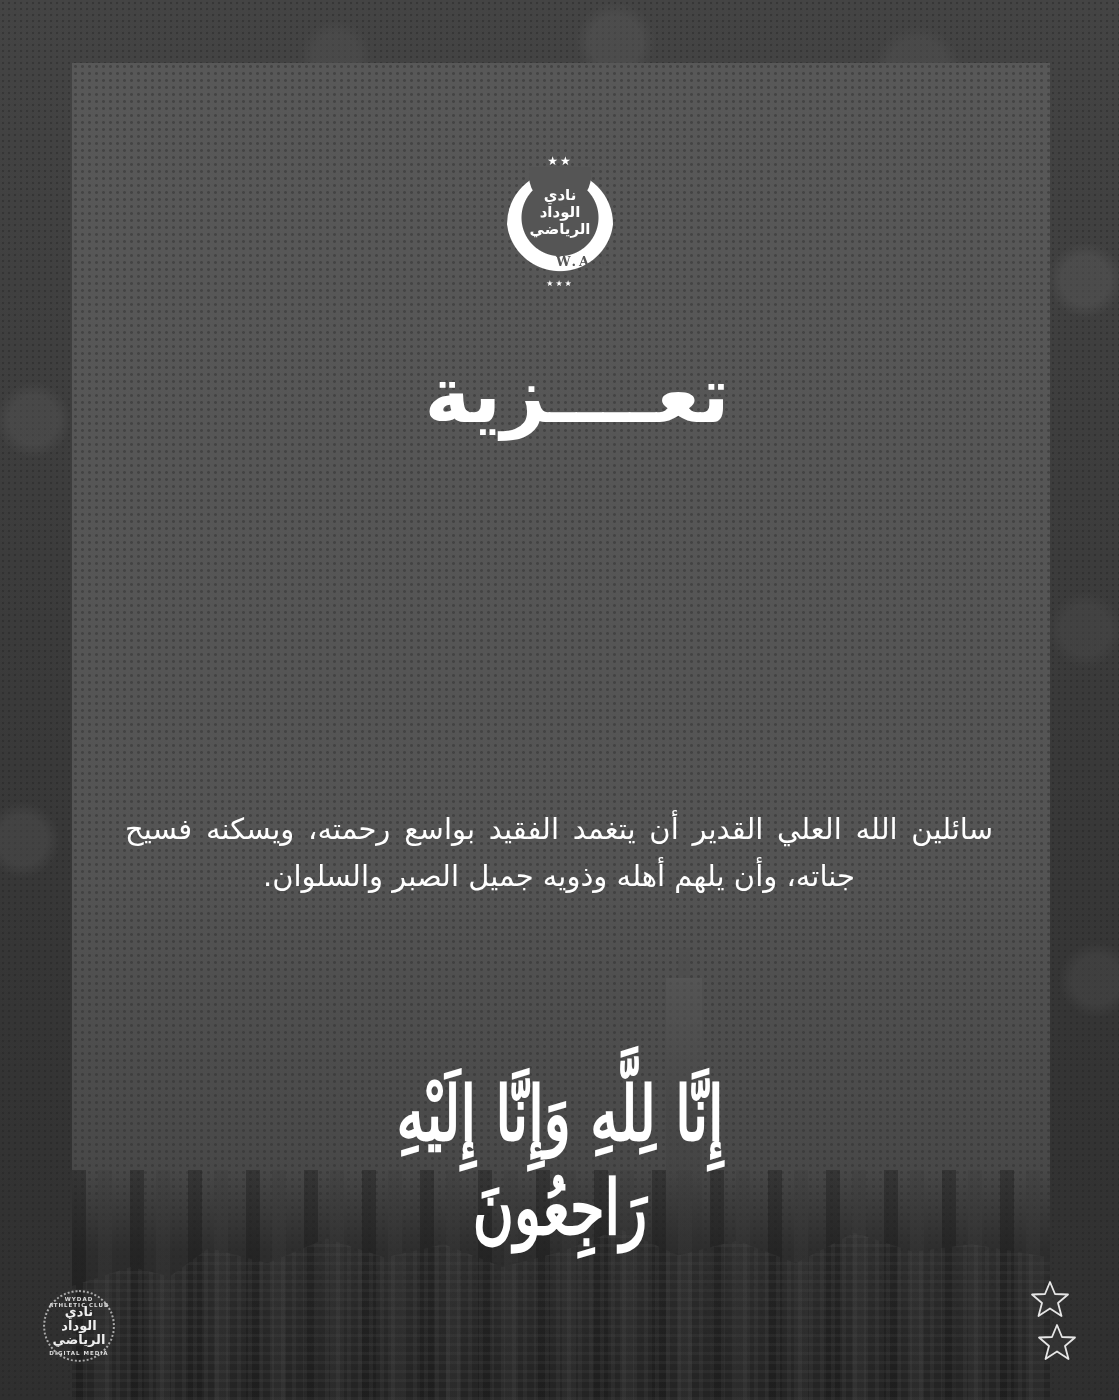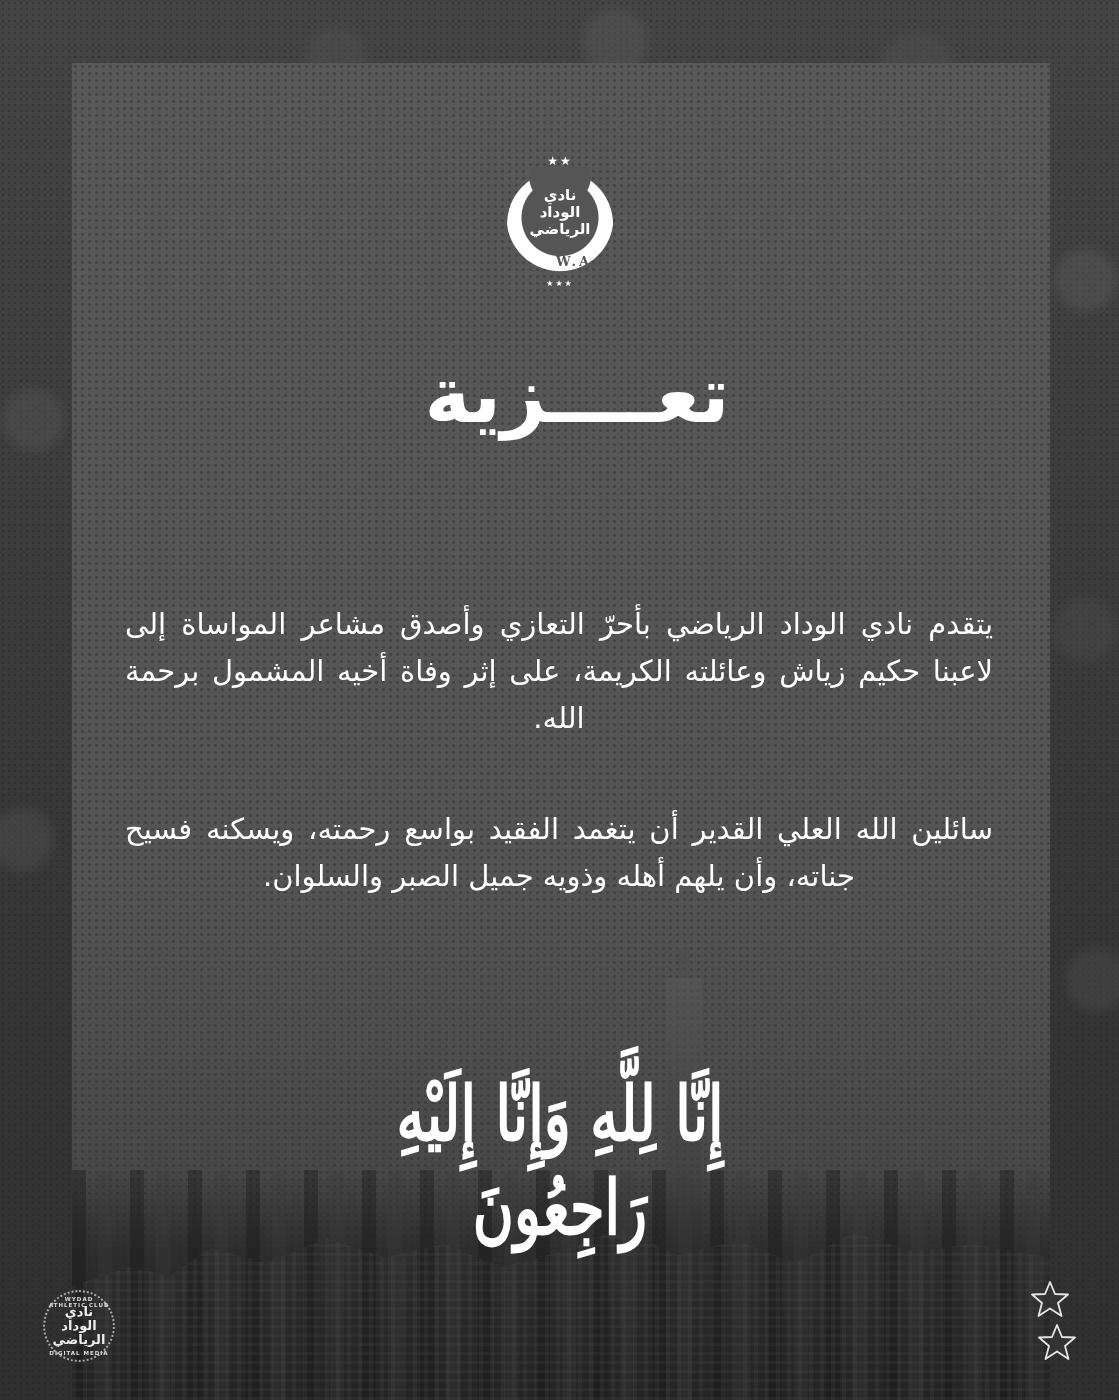--- a/index.html
+++ b/index.html
@@ -139,21 +139,20 @@
     <div class="badge">
       <div class="crescent-cut"></div>
       <div class="arabic-name">نادي الوداد الرياضي</div>
       <div class="wac">W.A.C</div>
     </div>
     <div class="stars-bottom">★★★</div>
   </div>
 
   <div class="title">تعــــزية</div>
 
-  <p class="paragraph p1">يتقدم نادي الوداد الرياضي بأحرّ التعازي وأصدق مشاعر المواساة إلى لاعبنا حكيم زياش وعائلته الكريمة، على إثر وفاة أخيه المشمول برحمة الله.</p>
   <p class="paragraph p2">سائلين الله العلي القدير أن يتغمد الفقيد بواسع رحمته، ويسكنه فسيح جناته، وأن يلهم أهله وذويه جميل الصبر والسلوان.</p>
 
   <div class="calligraphy">إِنَّا لِلَّهِ وَإِنَّا إِلَيْهِ رَاجِعُونَ</div>
 
   <div class="dm-logo">
     <div class="dm-ring-top">WYDAD ATHLETIC CLUB</div>
     <div class="dm-arabic">نادي الوداد الرياضي</div>
     <div class="dm-ring-bottom">DIGITAL MEDIA</div>
   </div>
 

